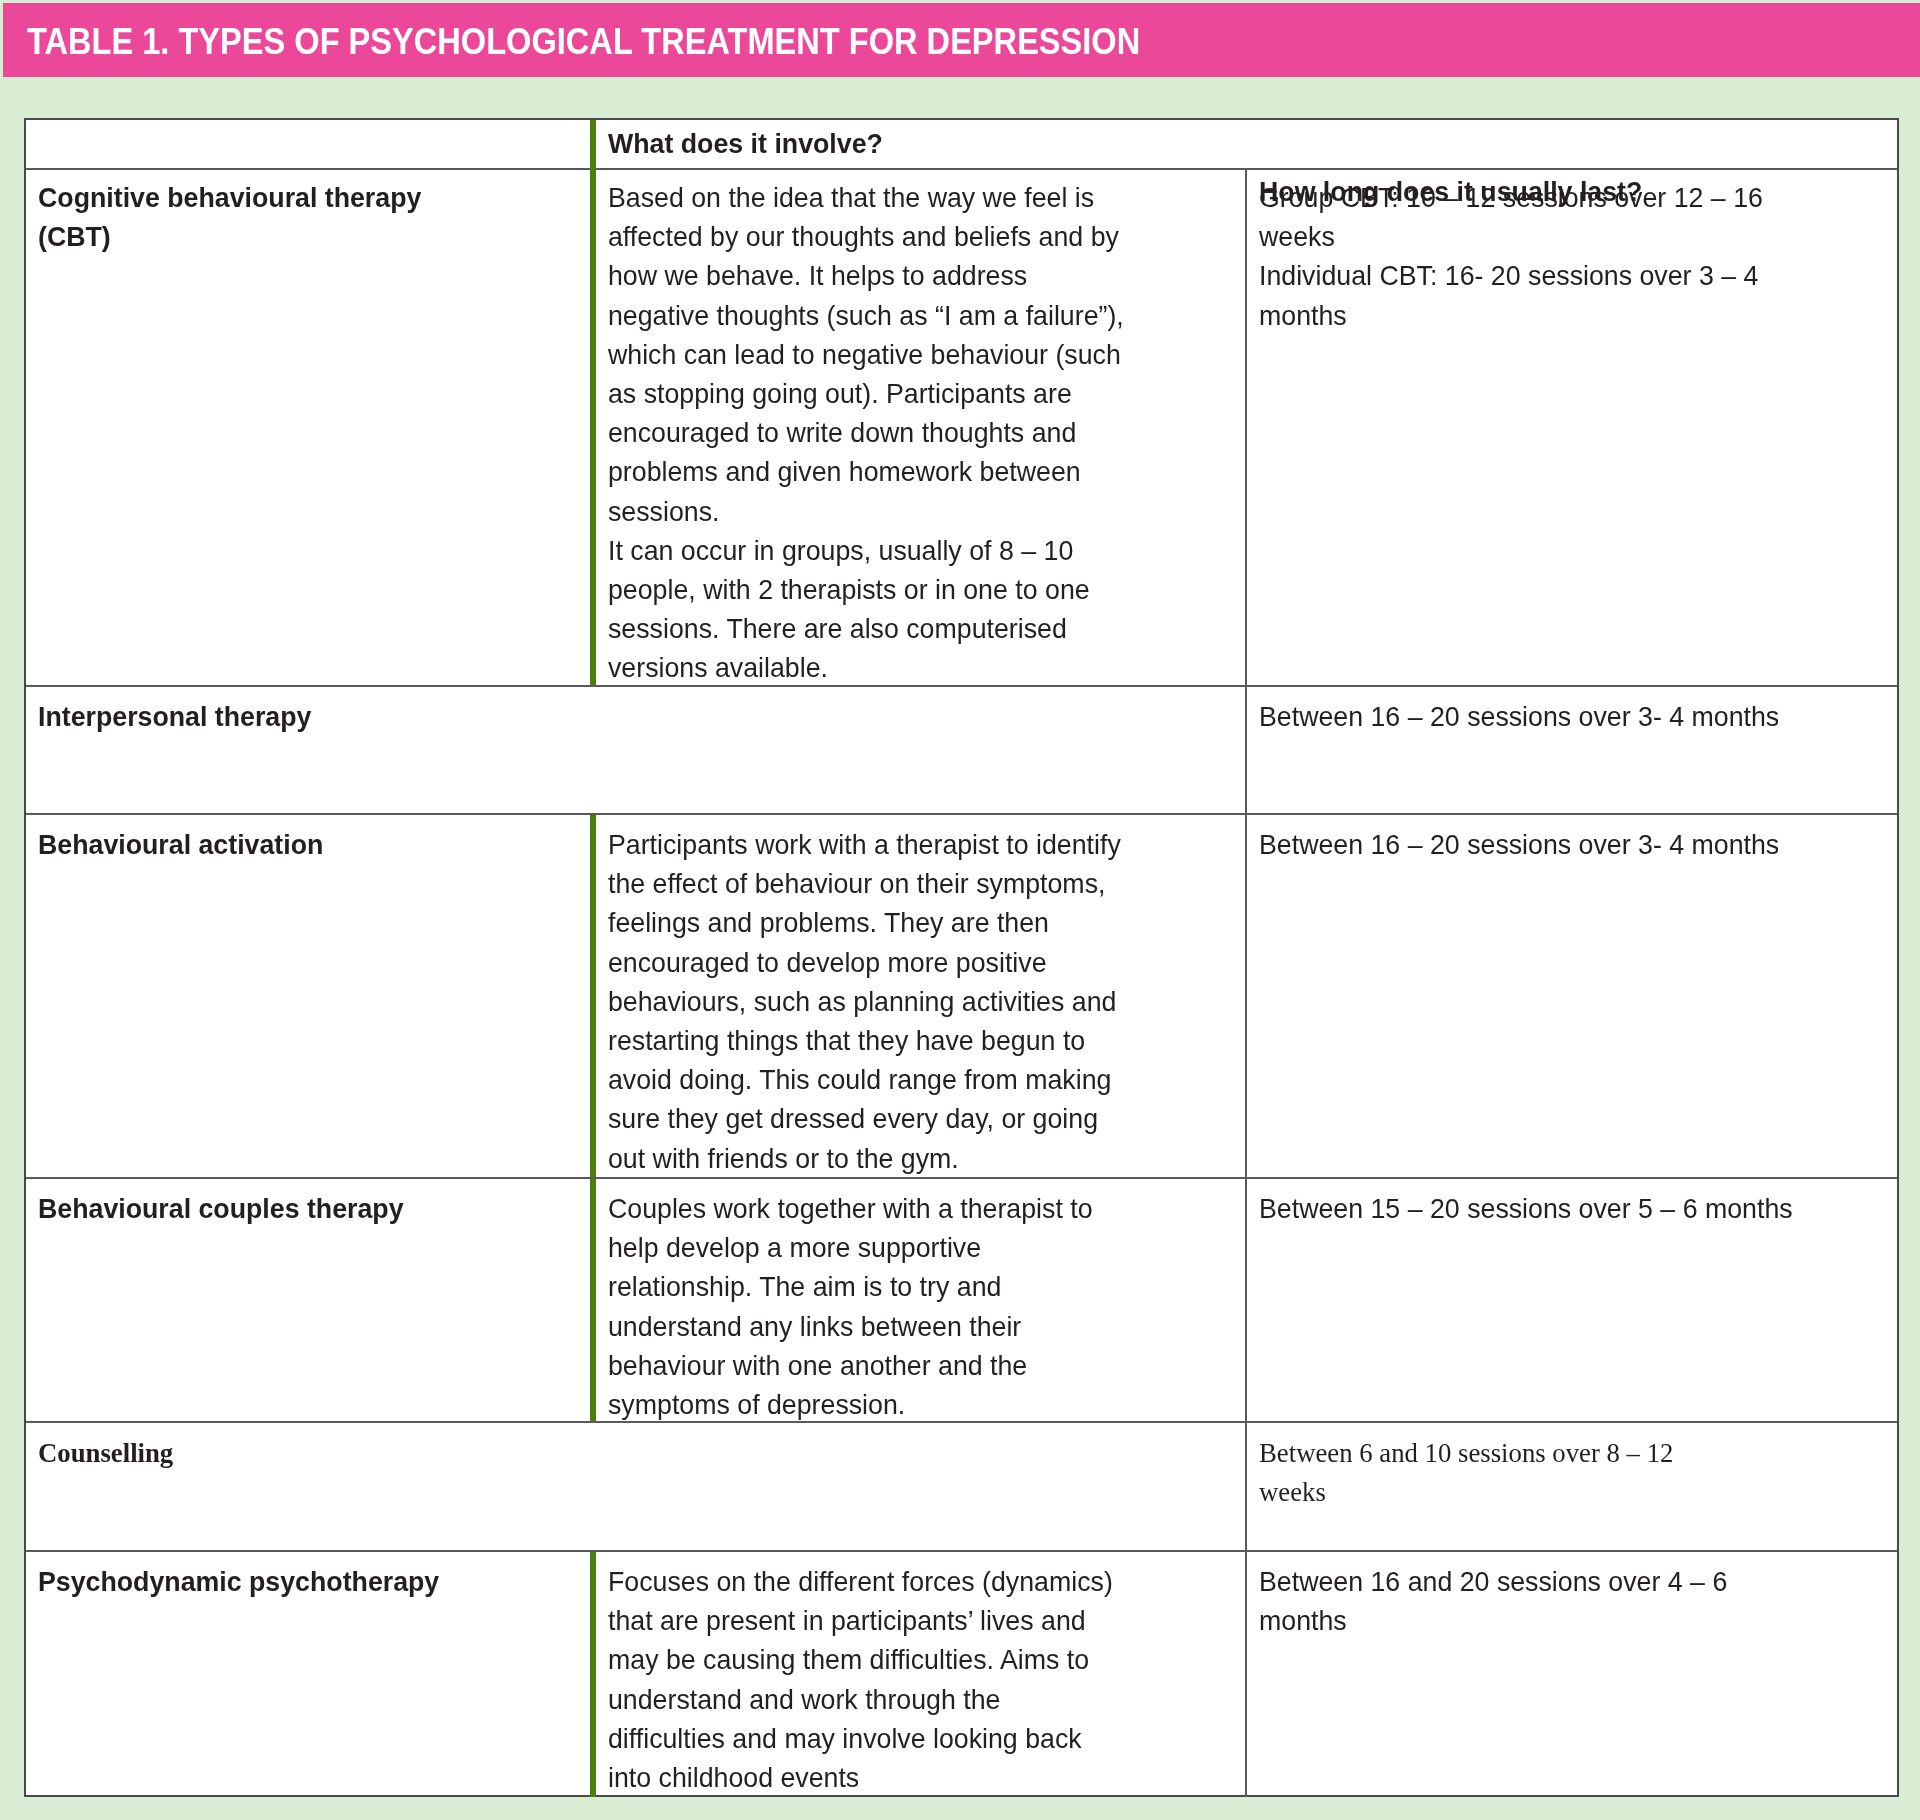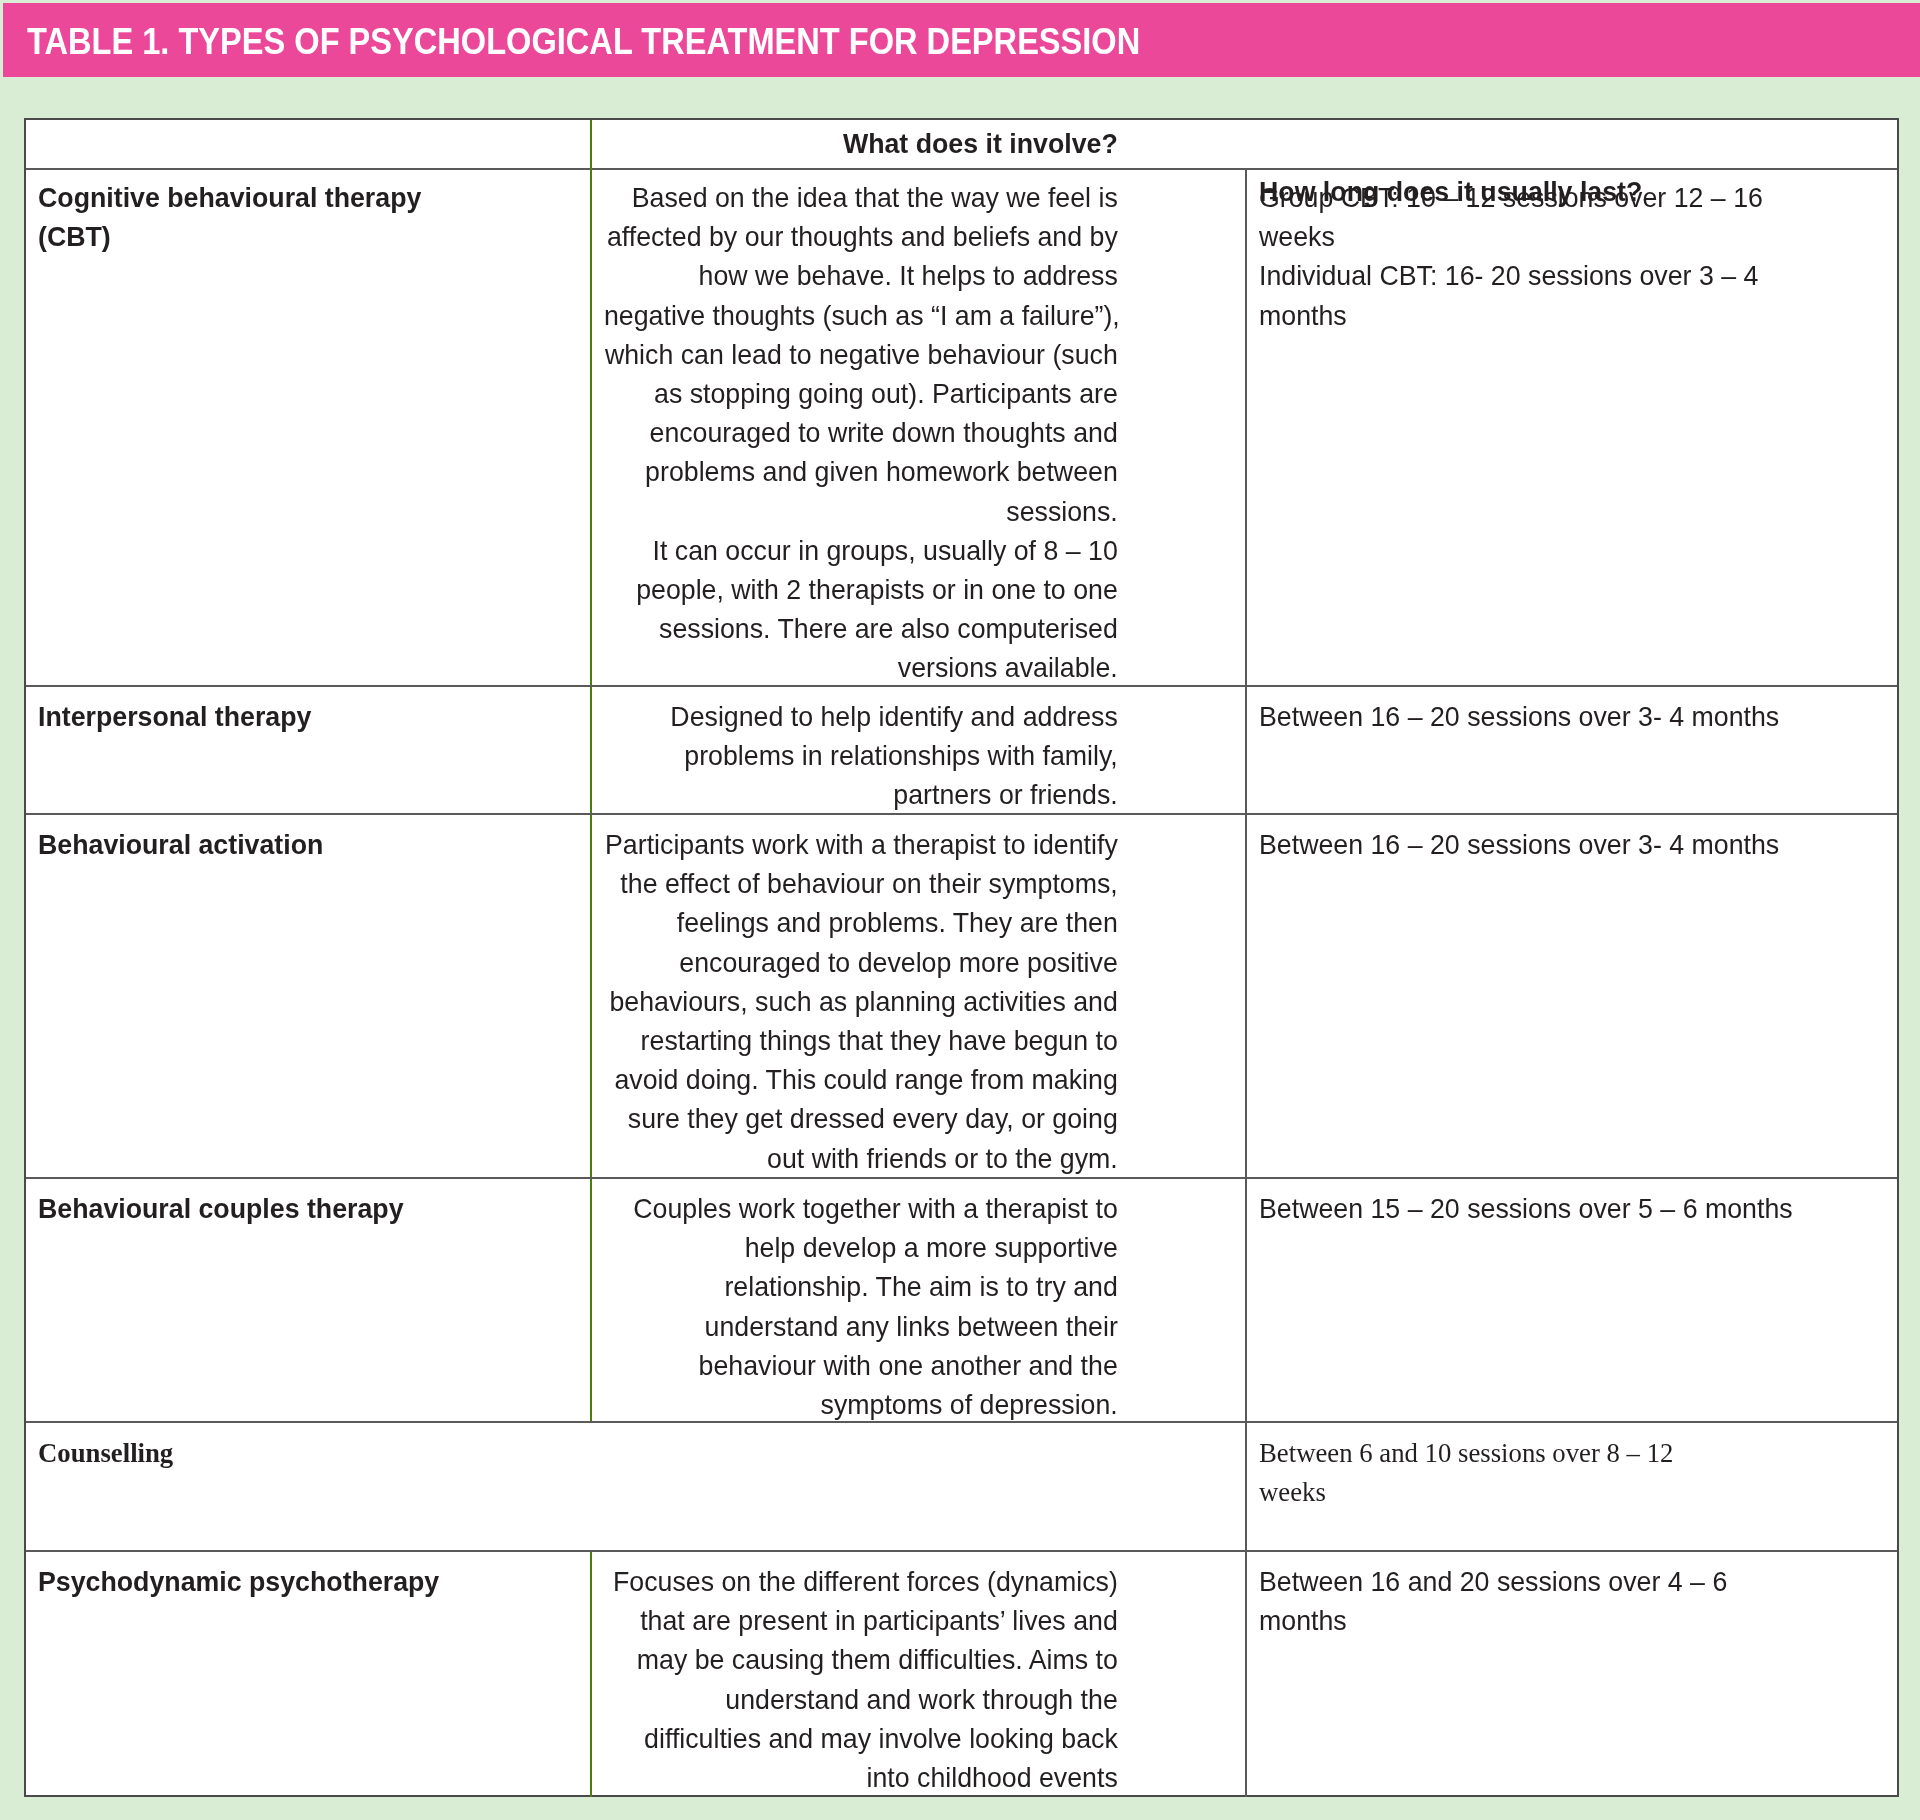--- a/index.html
+++ b/index.html
@@ -30,21 +30,21 @@
   .row {
     position:absolute; left:0; width:100%;
     border-bottom:2px solid #5a5a5a; box-sizing:border-box;
   }
   .row.last { border-bottom:none; }
   .cell {
     position:absolute; top:0; height:100%; box-sizing:border-box;
     padding:10px 10px 0 12px;
   }
   .c1 { left:0; width:564px; }
-  .c2 { left:564px; width:562px; border-left:2px solid #4d7c0f;text-align:right; }
+  .c2 { left:564px; width:562px; border-left:6px solid #4d7c0f; }
   .c3 { left:1219px; width:654px; border-left:2px solid #5a5a5a; }
   .line {
     display:block; white-space:nowrap;
     font-size:28px; line-height:39.2px;
     transform-origin:left center; transform:scaleX(0.955);
   }
   .bold .line, .line.bold { font-weight:bold; }
   .hdr .line { font-weight:bold; }
 </style>
 </head>
@@ -92,25 +92,20 @@
         <div class="cell c3">
           <span class="line">Group CBT: 10 – 12 sessions over 12 – 16</span>
           <span class="line">weeks</span>
           <span class="line">Individual CBT: 16- 20 sessions over 3 – 4</span>
           <span class="line">months</span>
         </div>
       </div>
       <div class="row" style="top: 567px; height: 128px; text-decoration: underline;">
         <div class="cell c1 bold">
           <span class="line">Interpersonal therapy</span>
-        </div>
-        <div class="cell c2">
-          <span class="line">Designed to help identify and address</span>
-          <span class="line">problems in relationships with family,</span>
-          <span class="line">partners or friends.</span>
         </div>
         <div class="cell c3">
           <span class="line">Between 16 – 20 sessions over 3- 4 months</span>
         </div>
       </div>
       <div class="row" style="top: 695px; height: 364px;">
         <div class="cell c1 bold">
           <span class="line">Behavioural activation</span>
         </div>
         <div class="cell c2">

